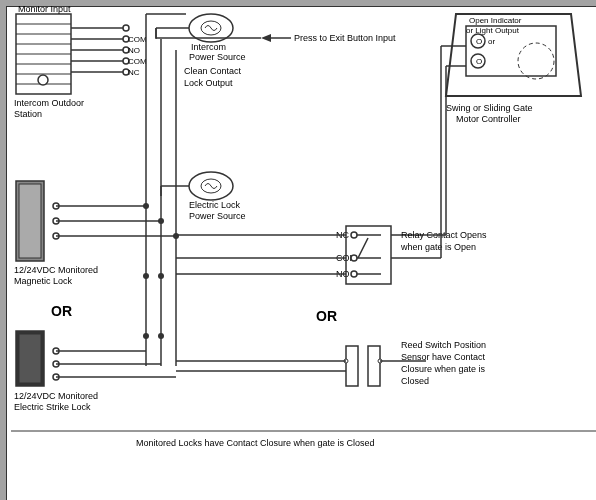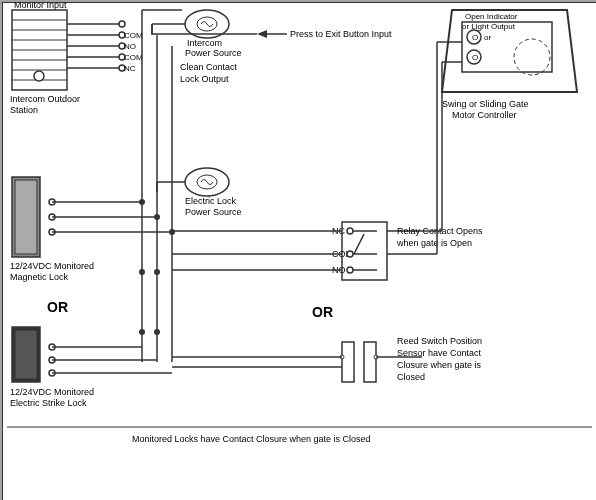--- a/index.html
+++ b/index.html
@@ -9,21 +9,21 @@
       background: #fff;
       font-family: Arial, sans-serif;
       font-size: 11px;
       overflow: hidden;
       position: relative;
     }
     .diagram-container {
       width: 596px;
       height: 500px;
       position: relative;
-      border: 2px solid #a3a3a3;
+      border: 6px solid #a3a3a3;
     }
     svg {
       position: absolute;
       top: 0; left: 0;
       width: 596px;
       height: 500px;
     }
   </style>
 </head>
 <body>

